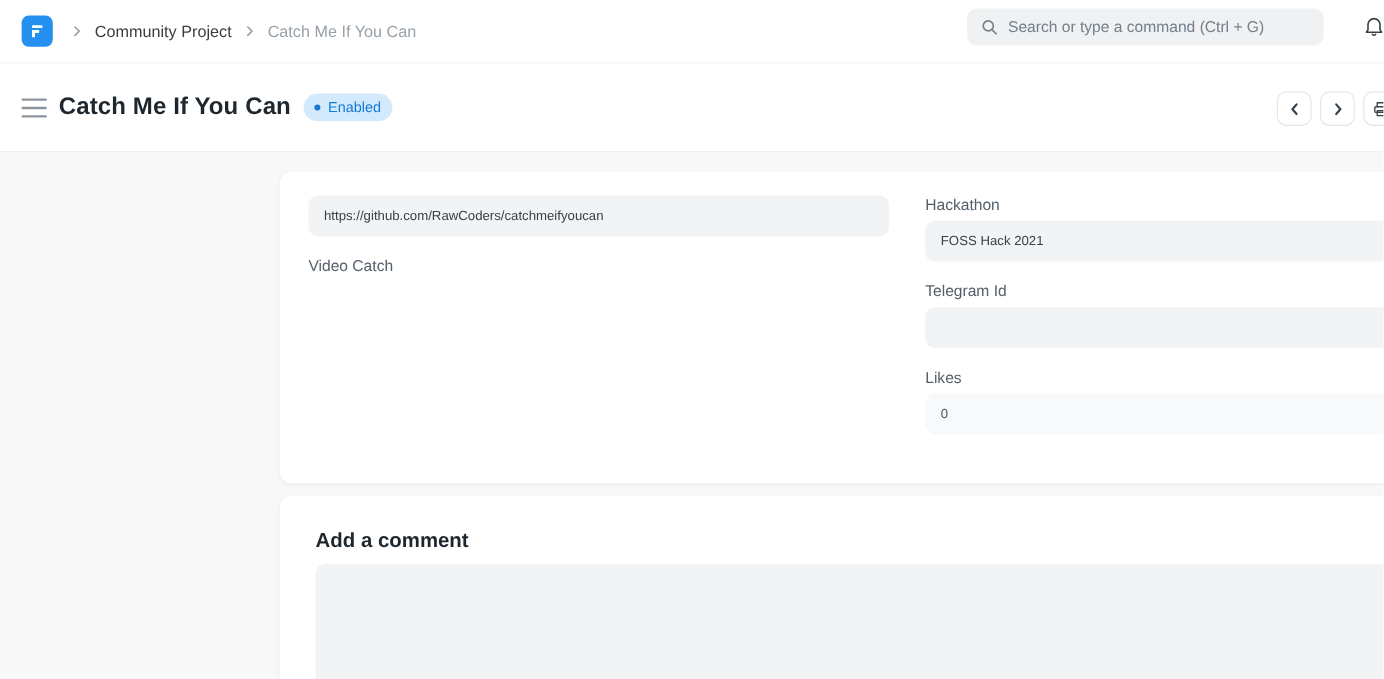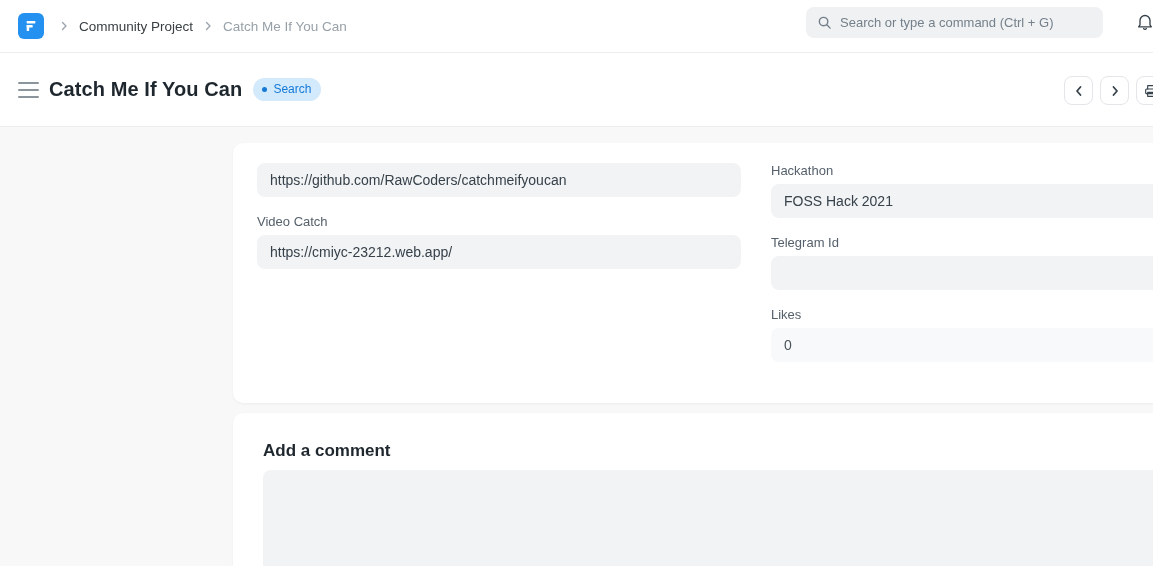--- a/index.html
+++ b/index.html
@@ -74,21 +74,21 @@
     left:233px; top:16px; width:1022px; min-height:249px;
     display:flex; gap:30px; padding:20px 24px 24px;
   }
   .col-left { width:484px; flex:none; }
   .col-right { flex:1; }
   .field { margin-bottom:17px; }
   .field label { display:block; font-size:13px; color:#55606b; margin-bottom:6px; }
   .control {
     display:block; width:100%; height:34px; border:none; outline:none;
     background:#f2f3f5; border-radius:8px; padding:0 13px;
-    font-family:inherit; font-size:14px; color:#36414a;
+    font-family:inherit; font-size:11px; color:#36414a;
   }
   .control.readonly { background:#f8f9fa; color:#4c545b; }
 
   .comment-card { left:233px; top:286px; width:1022px; height:280px; padding:28px 30px; }
   .comment-heading { font-size:17px; font-weight:700; color:#1f272e; }
   .comment-box {
     margin-top:9px; height:220px; background:#f2f3f5;
     border-radius:8px; cursor:text;
   }
   svg { display:block; }
@@ -143,21 +143,21 @@
 
   <div class="page-header">
     <span class="menu-toggle">
       <span></span>
         <span></span>
         <span></span>
     </span>
     <h1 class="page-title">Catch Me If You Can</h1>
     <span class="badge">
       <span class="dot"></span>
-      <span>Search</span>
+      <span>Enabled</span>
     </span>
 
     <div class="header-buttons">
       <button class="btn-prev">
         <span>
           <svg width="14" height="14" viewBox="0 0 14 14" fill="none" stroke="#36414a" stroke-width="1.8" stroke-linecap="round" stroke-linejoin="round">
               <polyline points="8.5,3 5,7 8.5,11"></polyline>
             </svg>
         </span>
       </button>
@@ -182,21 +182,20 @@
 
   <main class="content">
 
     <section class="card form-card">
       <div class="col-left">
         <div class="field">
           <input class="control" type="text" value="https://github.com/RawCoders/catchmeifyoucan" style="">
         </div>
         <div class="field">
           <label>Video Catch</label>
-          <input class="control" type="text" value="https://cmiyc-23212.web.app/" style="">
         </div>
       </div>
       <div class="col-right">
         <div class="field">
           <label>Hackathon</label>
           <input class="control" type="text" value="FOSS Hack 2021" style="">
         </div>
         <div class="field">
           <label>Telegram Id</label>
           <input class="control" type="text" value="" style="">

